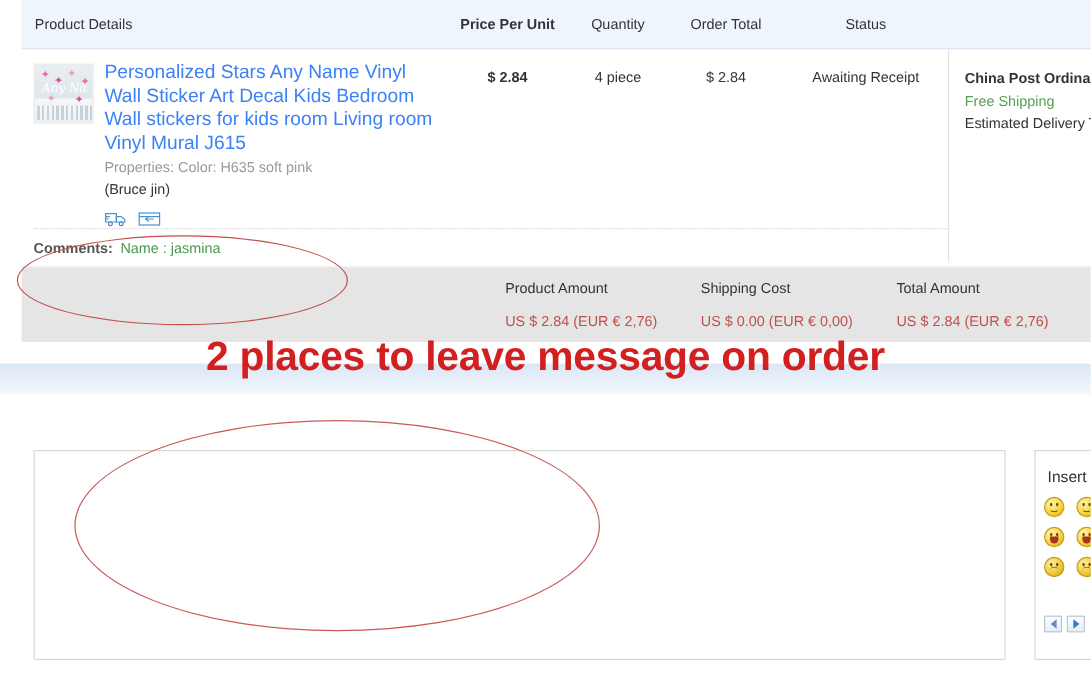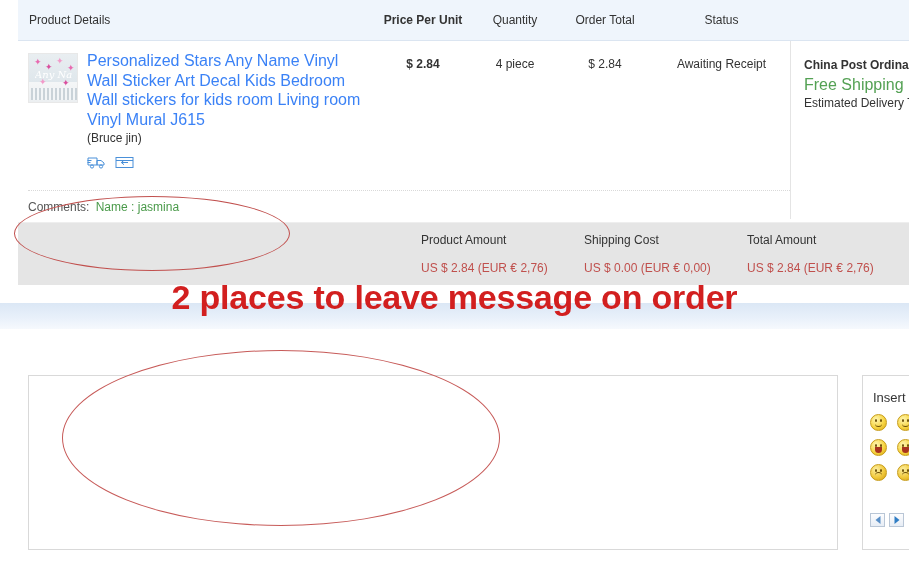--- a/index.html
+++ b/index.html
@@ -137,21 +137,21 @@
   .ship-cell { padding-top: 5px; }
   #ship-method {
     color: #333333;
     font-weight: bold;
     font-size: 12px;
     line-height: 19px;
     white-space: nowrap;
   }
   #ship-free {
     color: #54a154;
-    font-size: 16px;
+    font-size: 12px;
     line-height: 19px;
   }
   #ship-eta {
     color: #333333;
     font-size: 12px;
     line-height: 19px;
     white-space: nowrap;
   }
 
   
@@ -160,21 +160,21 @@
     left: 10px; top: 190px;
     width: 762px;
     border-top: 1px dotted #d9d9d9;
   }
   #comments-row {
     position: absolute;
     left: 10px; top: 200px;
     font-size: 12px;
     white-space: nowrap;
   }
-  #comments-label { color: #555555; }
+  #comments-label { color: #555555; font-weight: bold; }
   #comments-value { color: #4a9a4a; margin-left: 3px; }
 
   
   #totals-strip {
     position: absolute;
     left: 0; top: 222px;
     width: 891px;
     height: 62px;
     background: #e5e5e5;
     border-top: 1px solid #eeeeee;
@@ -370,20 +370,21 @@
         <span class="star s3" style="left:27px; top:3px;">✦</span>
         <span class="star" style="left:38px; top:10px;">✦</span>
         <span class="star s3" style="left:10px; top:24px;">✦</span>
         <span class="star s2" style="left:33px; top:25px;">✦</span>
         <div id="thumb-script">Any Name</div>
         <div id="thumb-fence"></div>
       </div>
 
       <div class="product-info">
         <a id="product-title" href="#">Personalized Stars Any Name Vinyl Wall Sticker Art Decal Kids Bedroom Wall stickers for kids room Living room Vinyl Mural J615</a>
+        <div id="product-props">Properties: Color: H635 soft pink</div>
         <div id="product-seller">(Bruce jin)</div>
 
         <div id="product-icons">
           <span class="mini-icon">
             <svg width="20" height="15" viewBox="0 0 20 15" fill="none" stroke="#4a90d9" stroke-width="1">
               <path d="M1 3h9v7H1z"></path>
               <path d="M10 5.5h4l3 2.5v2h-7z"></path>
               <circle cx="5" cy="11.5" r="1.6"></circle>
               <circle cx="14" cy="11.5" r="1.6"></circle>
               <path d="M0.5 5.5h4M0.5 7.5h3"></path>

